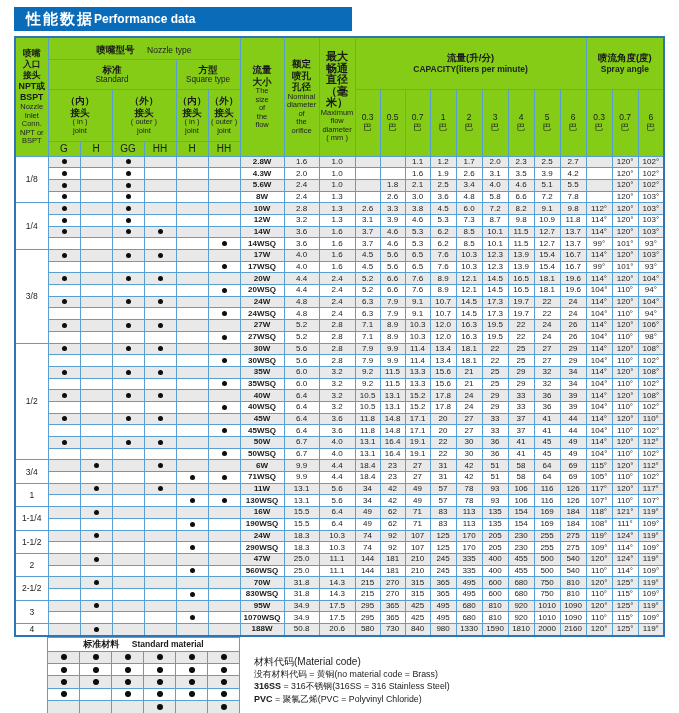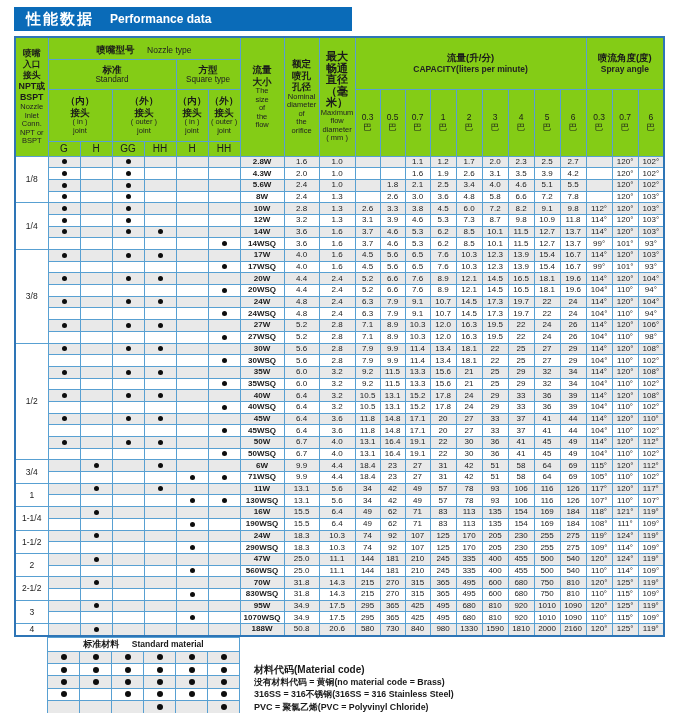--- a/index.html
+++ b/index.html
@@ -1,21 +1,21 @@
 <!DOCTYPE html>
 <html><head>
 <meta charset="utf-8">
 <style>
   html,body{margin:0;padding:0;background:#fff;width:679px;height:713px;overflow:hidden;
     font-family:"Liberation Sans","DejaVu Sans",sans-serif;color:#1a1a1a;}
   .page{position:relative;width:679px;height:713px;}
 
   
   .title-bar{margin:7px 0 0 14px;width:338px;height:24px;background:#0a6bb8;
-    display:flex;align-items:center;gap:16px;padding-left:12px;box-sizing:border-box;}
+    display:flex;align-items:center;padding-left:12px;box-sizing:border-box;}
   .title-zh{color:#fff;font-weight:bold;font-size:15px;letter-spacing:2px;}
   .title-en{color:#fff;font-weight:bold;font-size:12px;}
 
   
   table.main{border-collapse:collapse;table-layout:fixed;margin:5px 0 0 14px;width:648px;
     border:2px solid #2e75b6;}
   table.main th,table.main td{border:1px solid #58a0d2;padding:0;text-align:center;
     vertical-align:middle;overflow:hidden;}
   table.main thead th{background:#84cc16;font-weight:normal;}
   .zh{display:block;font-weight:bold;font-size:9.5px;line-height:11.5px;white-space:pre-line;}
@@ -31,30 +31,30 @@
   
   tbody td{height:10.7px;font-size:8px;line-height:10px;background:#fff;}
   tbody tr.odd td{background:#e9e9e9;}
   tbody td.size-cell{background:#fff !important;font-size:8.5px;}
   tbody td.model-cell{font-weight:bold;}
   tbody tr.group-start td{border-top:1.8px solid #2e75b6;}
   tbody tr:first-child td{border-top:1.8px solid #2e75b6;}
   .dot{display:inline-block;width:5px;height:5px;background:#0d0d0d;border-radius:50%;vertical-align:middle;}
 
   
-  .footer{display:flex;align-items:flex-end;margin:0 0 0 47px;}
+  .footer{display:flex;align-items:center;margin:0 0 0 47px;}
   table.mat{border-collapse:collapse;table-layout:fixed;width:192px;border:1.5px solid #2e75b6;}
   table.mat th,table.mat td{border:1px solid #58a0d2;padding:0;text-align:center;background:#fff;}
   table.mat th{height:13px;font-size:9px;}
   table.mat .zh-f{font-weight:bold;font-size:9px;}
   table.mat .en-f{font-size:8.5px;font-weight:bold;margin-left:10px;}
   table.mat td{height:11.4px;}
   table.mat tr.odd td{background:#e9e9e9;}
   .mdot{display:inline-block;width:6px;height:6px;background:#0d0d0d;border-radius:50%;vertical-align:middle;}
-  .mat-text{margin:10px 0 0 14px;font-weight:bold;}
+  .mat-text{margin:10px 0 0 14px;}
   .mat-title{font-size:10px;line-height:13px;}
   .mat-line{font-size:8.8px;line-height:12.6px;}
   .mat-line b{font-size:9px;}
 </style>
 </head>
 <body>
 
 <div class="page">
 
   <div class="title-bar">

